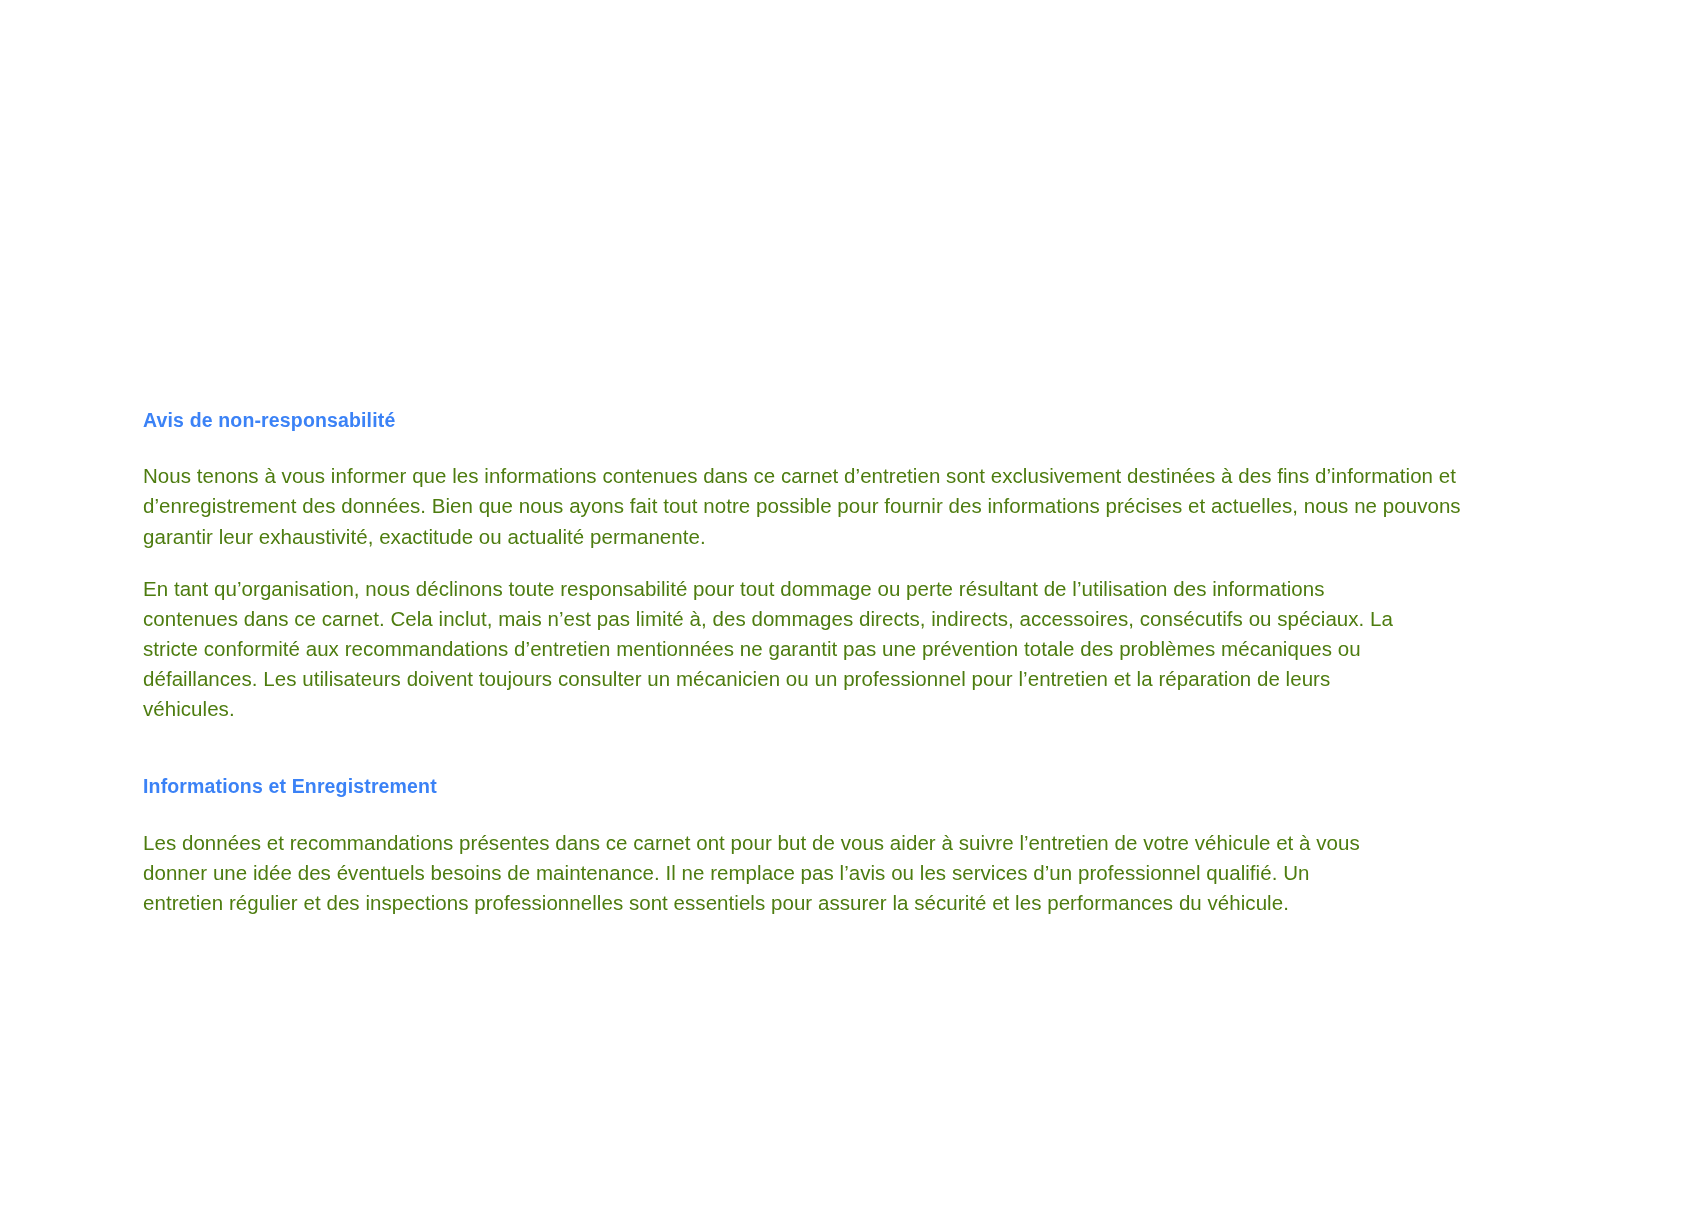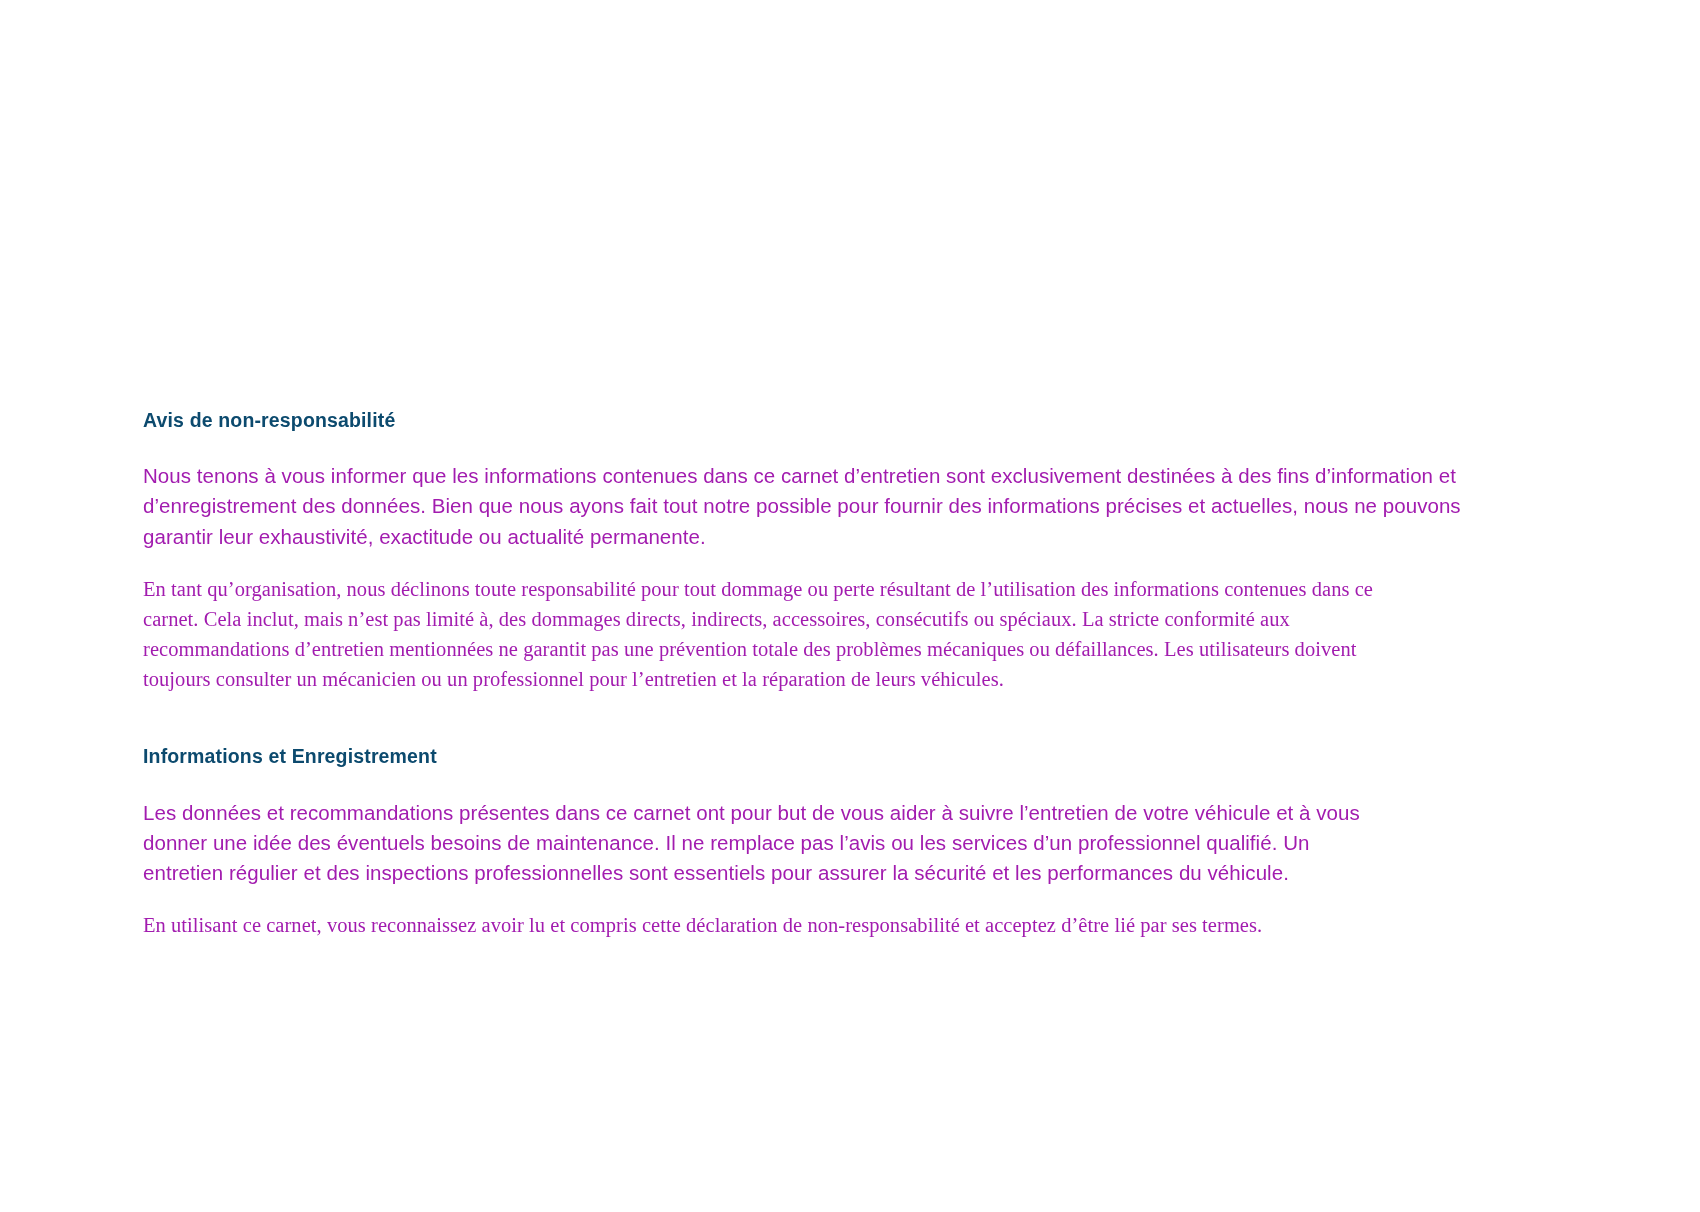--- a/index.html
+++ b/index.html
@@ -32,49 +32,47 @@
   }
   .section + .section {
     margin-top: 50px;
   }
   .section-heading {
     font-size: 19.5px;
     font-weight: bold;
     letter-spacing: 0.15px;
     line-height: 1.3;
     margin: 0 0 28px 0;
-    color: #0c4a6e;
+    color: #3b82f6;
   }
   .para {
     font-size: 20.5px;
     line-height: 1.47;
     margin: 0 0 22px 0;
-    color: #a21caf;
+    color: #4d7c0f;
     letter-spacing: 0.05px;
   }
   .para:last-child {
     margin-bottom: 0;
-    font-family: Liberation Serif, serif;
   }
   .para-wide {
     width: 1250px;
   }
 </style>
 </head>
 <body>
 
 <div class="page">
   <div class="content">
 
     <section class="section">
       <h2 class="section-heading">Avis de non-responsabilité</h2>
       <p class="para">Nous tenons à vous informer que les informations contenues dans ce carnet d’entretien sont exclusivement destinées à des fins d’information et d’enregistrement des données. Bien que nous ayons fait tout notre possible pour fournir des informations précises et actuelles, nous ne pouvons garantir leur exhaustivité, exactitude ou actualité permanente.</p>
       <p class="para para-wide">En tant qu’organisation, nous déclinons toute responsabilité pour tout dommage ou perte résultant de l’utilisation des informations contenues dans ce carnet. Cela inclut, mais n’est pas limité à, des dommages directs, indirects, accessoires, consécutifs ou spéciaux. La stricte conformité aux recommandations d’entretien mentionnées ne garantit pas une prévention totale des problèmes mécaniques ou défaillances. Les utilisateurs doivent toujours consulter un mécanicien ou un professionnel pour l’entretien et la réparation de leurs véhicules.</p>
     </section>
 
     <section class="section">
       <h2 class="section-heading">Informations et Enregistrement</h2>
       <p class="para para-wide">Les données et recommandations présentes dans ce carnet ont pour but de vous aider à suivre l’entretien de votre véhicule et à vous donner une idée des éventuels besoins de maintenance. Il ne remplace pas l’avis ou les services d’un professionnel qualifié. Un entretien régulier et des inspections professionnelles sont essentiels pour assurer la sécurité et les performances du véhicule.</p>
-      <p class="para para-wide">En utilisant ce carnet, vous reconnaissez avoir lu et compris cette déclaration de non-responsabilité et acceptez d’être lié par ses termes.</p>
     </section>
 
   </div>
 </div>
 
 </body></html>

